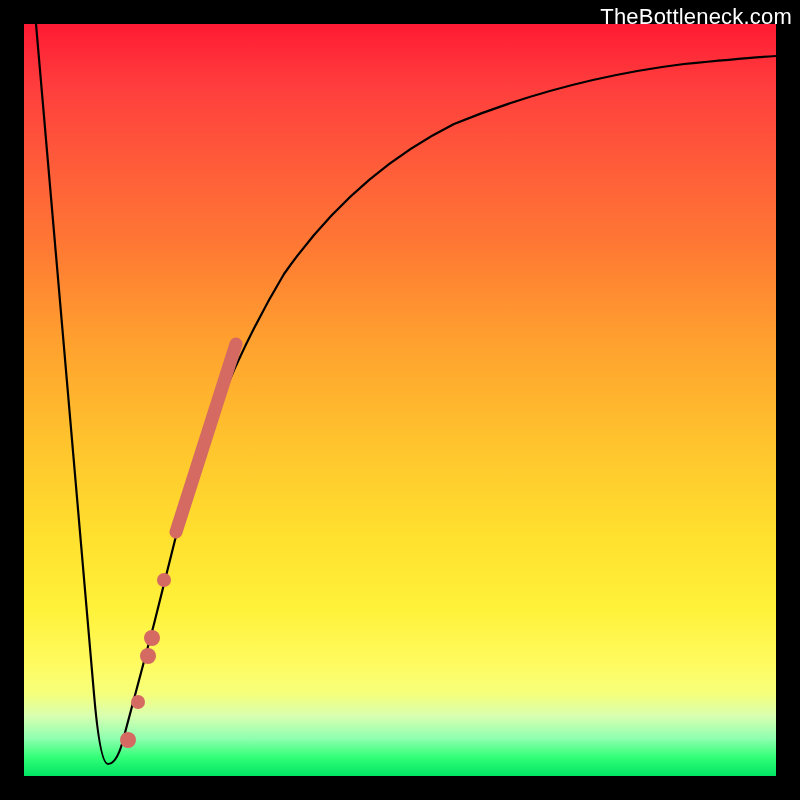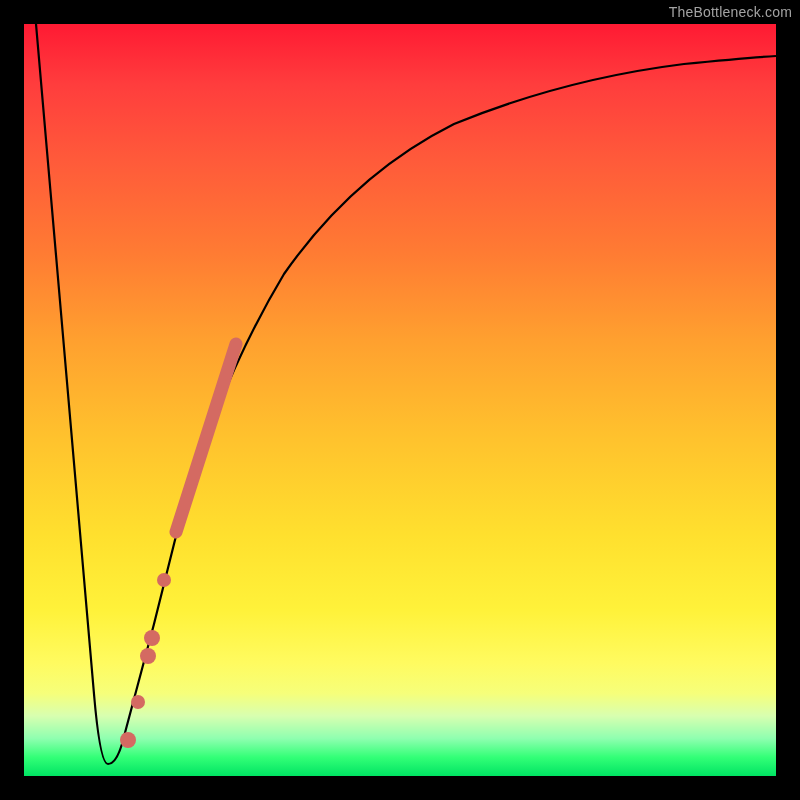--- a/index.html
+++ b/index.html
@@ -38,22 +38,22 @@
       #d8ffb0 92%,
       #8fffb0 95%,
       #33ff77 97.5%,
       #00e463 100%
     );
   }
   .watermark {
     position: absolute;
     top: 4px;
     right: 8px;
-    color: #a3a3a3;
-    font-size: 14px;
+    color: #ffffff;
+    font-size: 22px;
     font-weight: 500;
     letter-spacing: 0.2px;
     user-select: none;
   }
   svg.curve {
     position: absolute;
     left: 0;
     top: 0;
     width: 752px;
     height: 752px;

